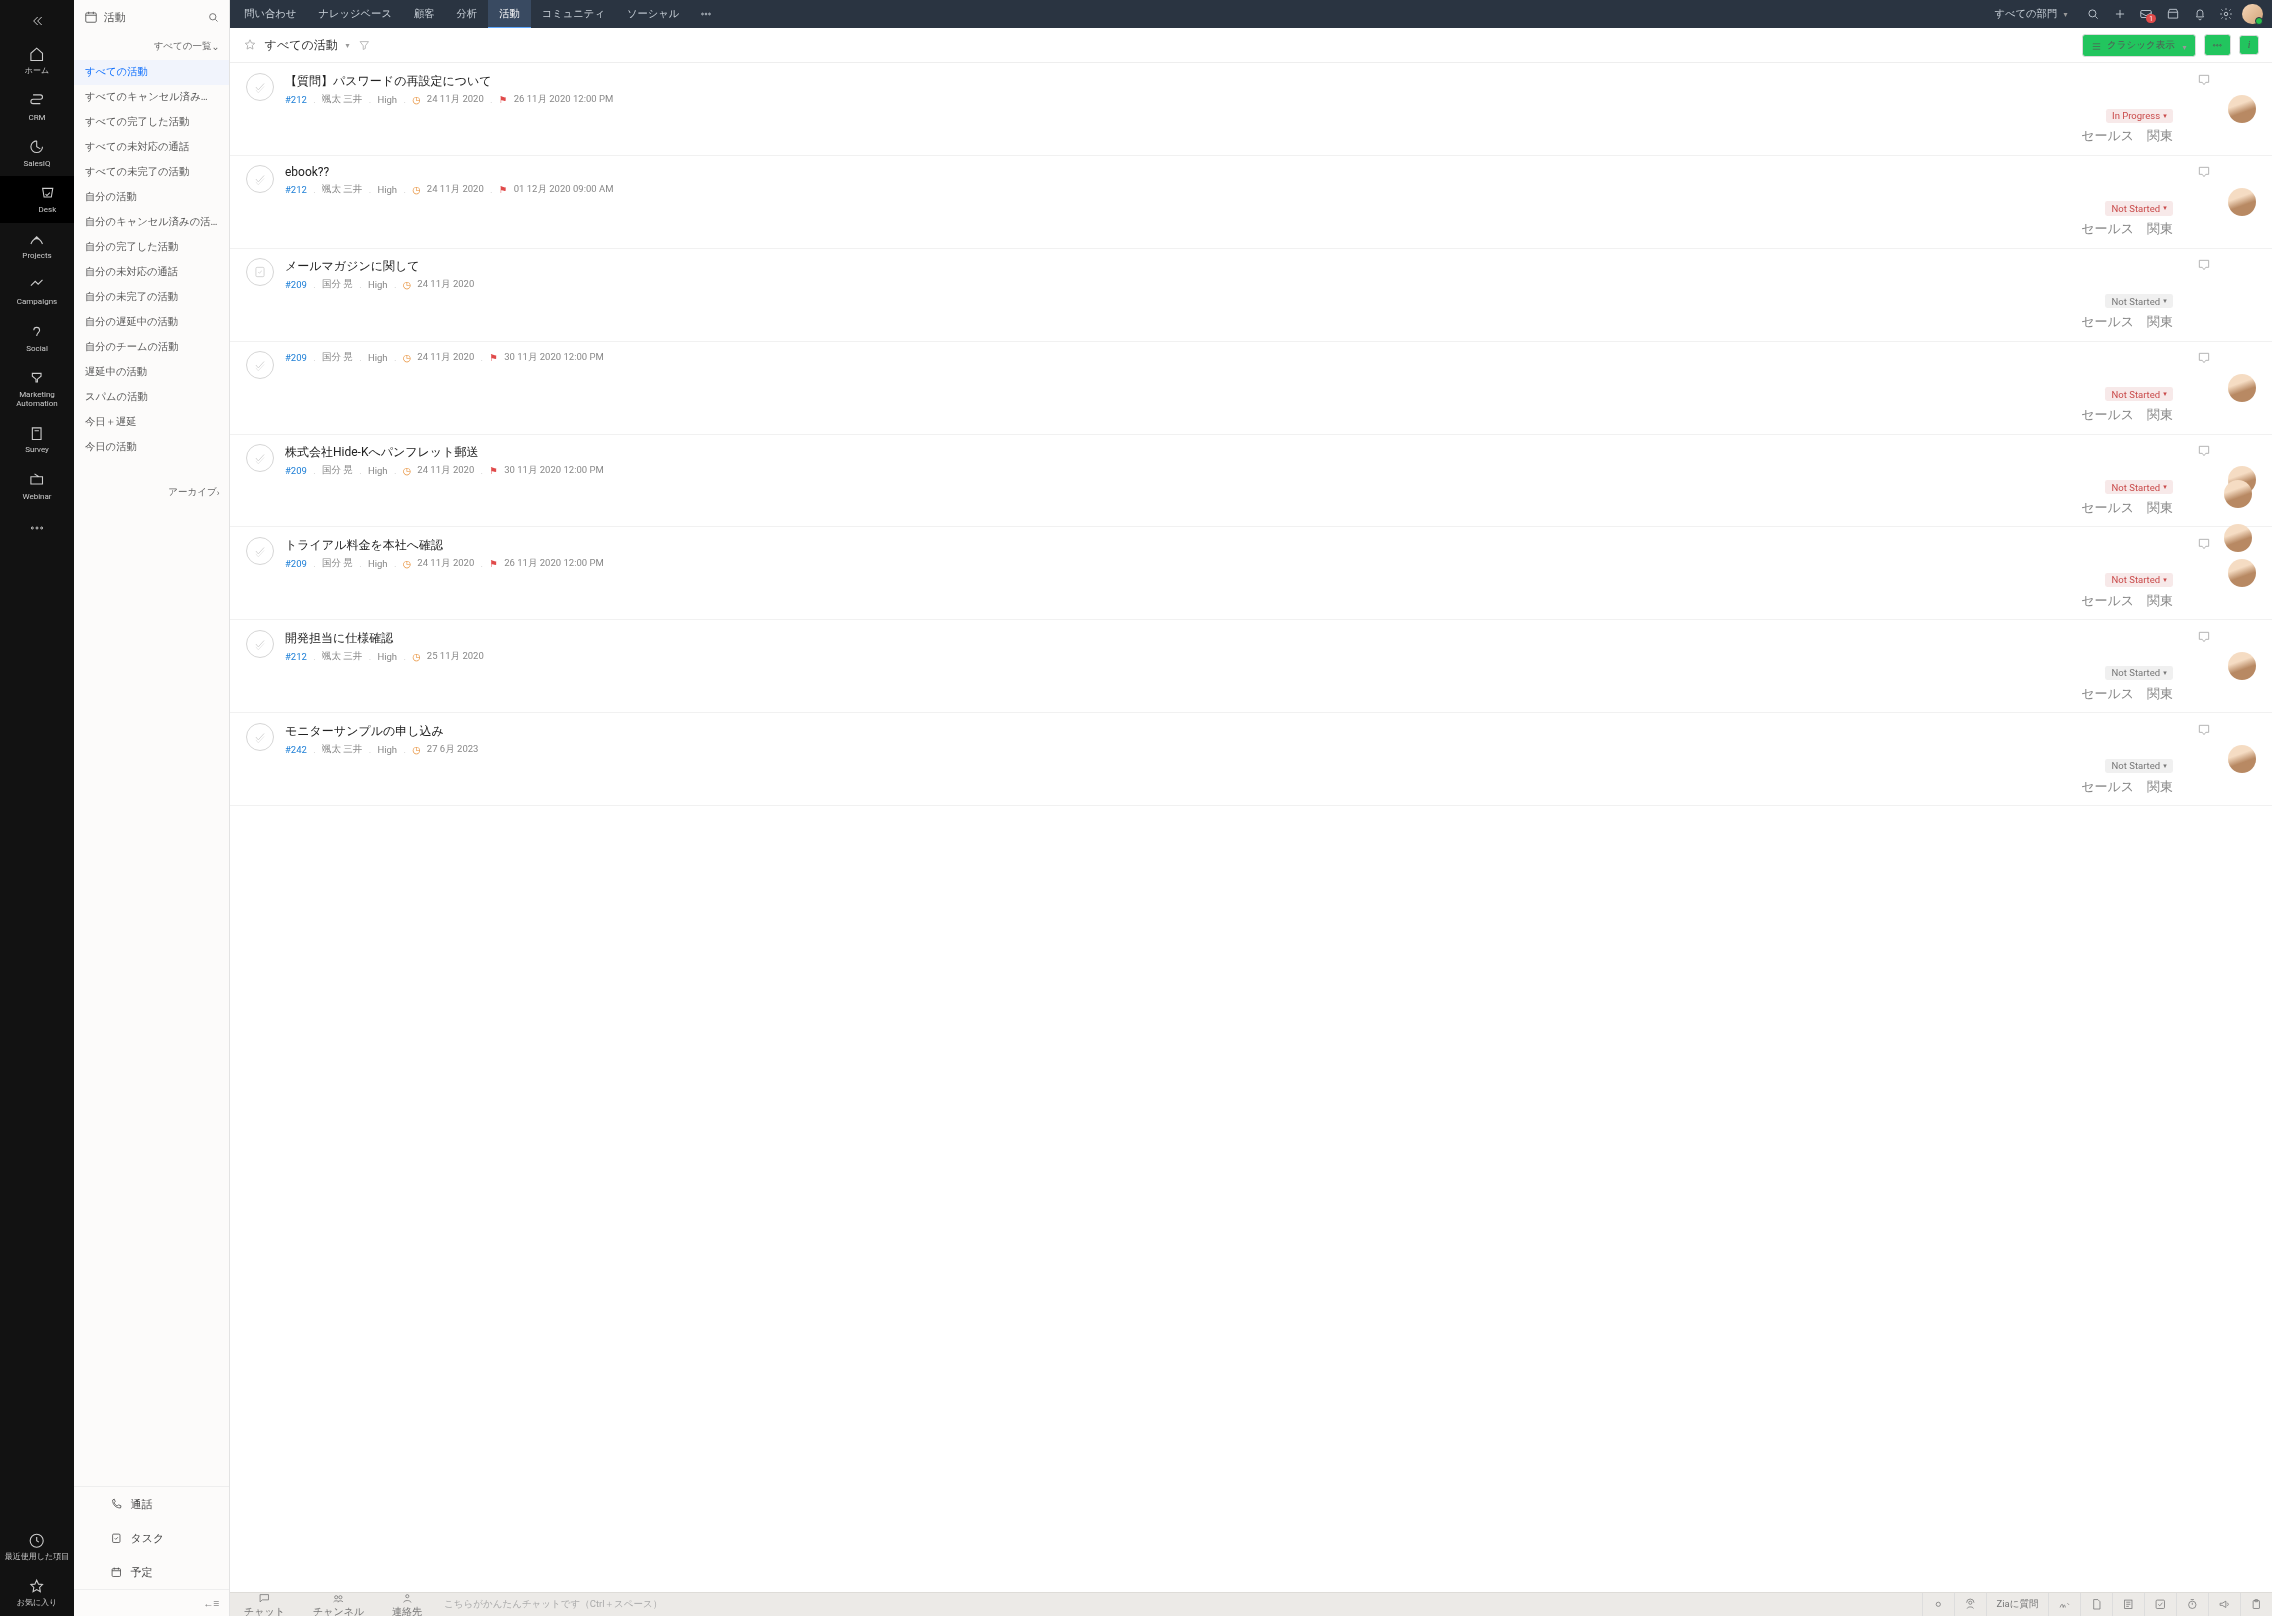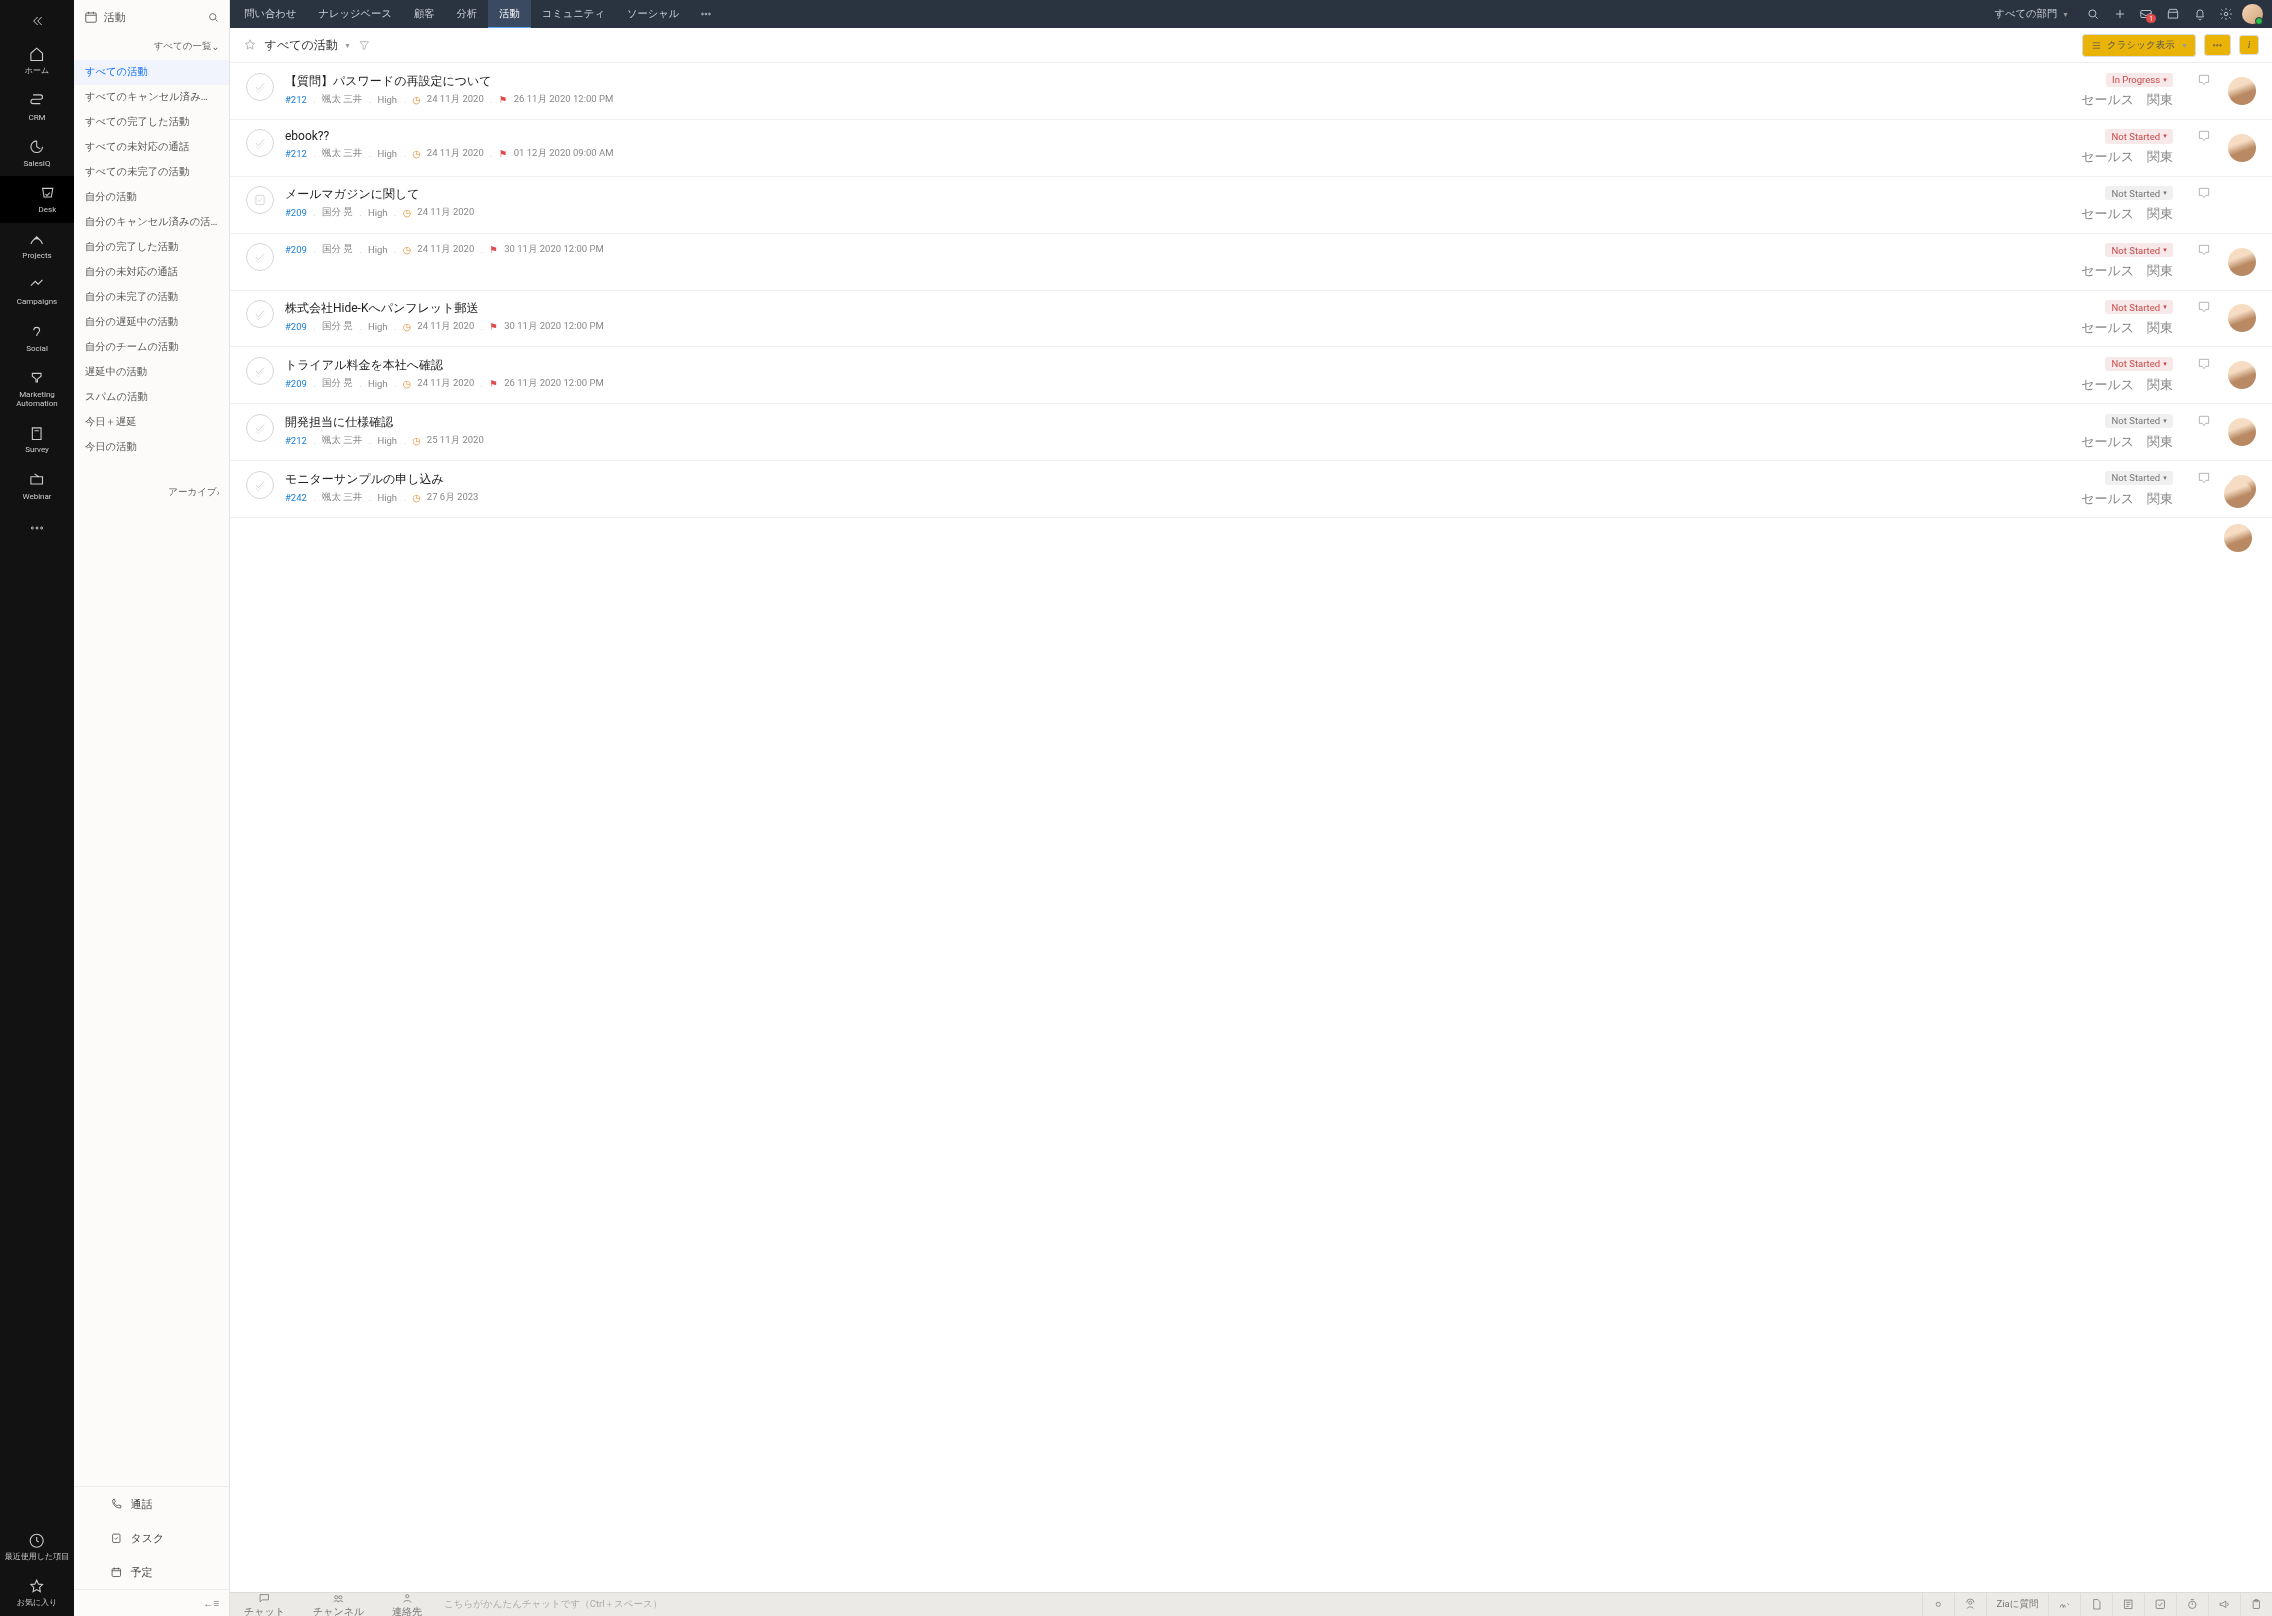--- a/index.html
+++ b/index.html
@@ -37,35 +37,35 @@
 .topbar .icons { display: flex; align-items: center; gap: 4.7px; padding: 0 6.3px;}
 .topbar .icon-btn { width: 22px; height:22px; display:flex; align-items:center; justify-content:center; cursor:pointer; position:relative; }
 .topbar .badge { position:absolute; bottom:1.6px; right:1.6px; background:#e04a4a; width:9.5px; height:9.5px; border-radius:50%; font-size:6.3px; display:flex; align-items:center; justify-content:center; color:#fff;}
 .avatar-top { width:20.5px; height:20.5px; border-radius:50%; background: linear-gradient(135deg,#f5d6b8,#d0a378); position:relative;}
 .avatar-top::after { content:""; position:absolute; right:-0.8px; bottom:-0.8px; width:6.3px; height:6.3px; border-radius:50%; background:#28c04a; border:0.8px solid #2a3441;}
 
 
 .subbar { height: 35px; display: flex; align-items: center; padding: 0 12.6px; border-bottom: 0.8px solid #eee; gap: 8px; background:#fff;}
 .subbar .title { font-size: 12px; font-weight: 500; color: #333; display:flex; align-items:center; gap:4.7px; cursor:pointer;}
 .subbar .spacer { flex: 1; }
-.subbar .chip { border: 0.8px solid #dcdcdc; border-radius: 3.2px; padding: 4px 8px; display:flex; align-items:center; gap:4.7px; font-size:9.5px; color:#555; cursor:pointer; background:#eab308;}
+.subbar .chip { border: 0.8px solid #dcdcdc; border-radius: 3.2px; padding: 4px 8px; display:flex; align-items:flex-end; gap:4.7px; font-size:9.5px; color:#555; cursor:pointer; background:#22c55e;}
 
 
 .list { flex: 1; overflow-y: auto; }
 .row { display: flex; align-items: flex-start; padding: 9.5px 16px; border-bottom: 0.8px solid #f1f1f1; gap: 11px;}
 .check-circle { width: 28px; height: 28px; border: 1.2px solid #d6d6d6; border-radius: 50%; display:flex; align-items:center; justify-content:center; color:#cfcfcf; flex-shrink:0; cursor:pointer;}
 .row-body { flex: 1; min-width:0;}
 .row-title { font-size: 12px; color:#222; margin-bottom: 3.2px;}
 .row-meta { display: flex; align-items: center; gap: 6.3px; font-size: 9.5px; color:#888; flex-wrap:wrap;}
 .row-meta .id { color:#1c7ed6;}
 .row-meta .dot { color:#ccc; }
 .row-meta .clock { color:#e68a2e; }
 .row-meta .flag { color:#e04a4a; }
 .row-right { display:flex; flex-direction:column; align-items:flex-end; gap:4.7px; padding-right:6.3px;}
-.status { background:#f7e9e9; color:#c94a4a; padding:1.6px 6.3px; border-radius:2.4px; font-size:9.5px; display:flex; align-items:center; gap:3.2px; cursor:pointer;}
+.status { background:#f7e9e9; color:#c94a4a; padding:1.6px 6.3px; border-radius:2.4px; font-size:9.5px; display:flex; align-items:center; gap:3.2px; cursor:pointer;margin-top:36px;}
 .status.neutral { background:#f0f0f0; color:#777;}
 .tags { font-size:13px; color:#888; }
 .comment-icon { color:#aaa; padding:0 6.3px; cursor:pointer; }
 .avatar-sm { width:28px; height:28px; border-radius:50%; background: linear-gradient(160deg,#f5dcc3 35%,#b88963 60%); flex-shrink:0; }
 .row .avatar-sm { align-self:center; }
 .row.noavatar .avatar-sm { visibility:hidden; }
 
 
 .extra-avatars { position:absolute; right:20.5px; top:480px; display:flex; flex-direction:column; gap:16px; }
 

